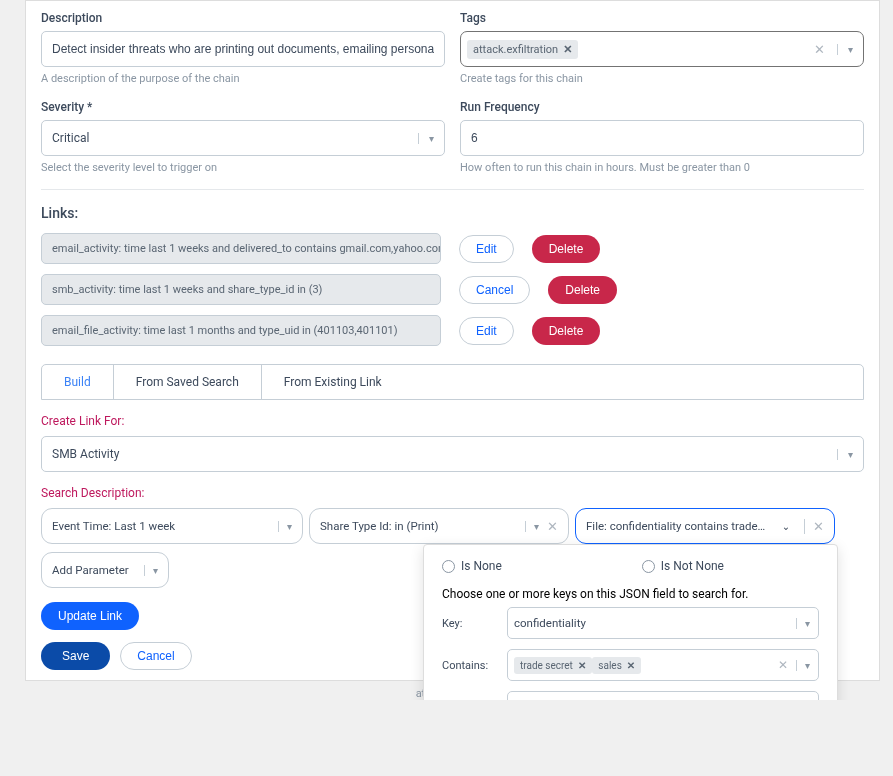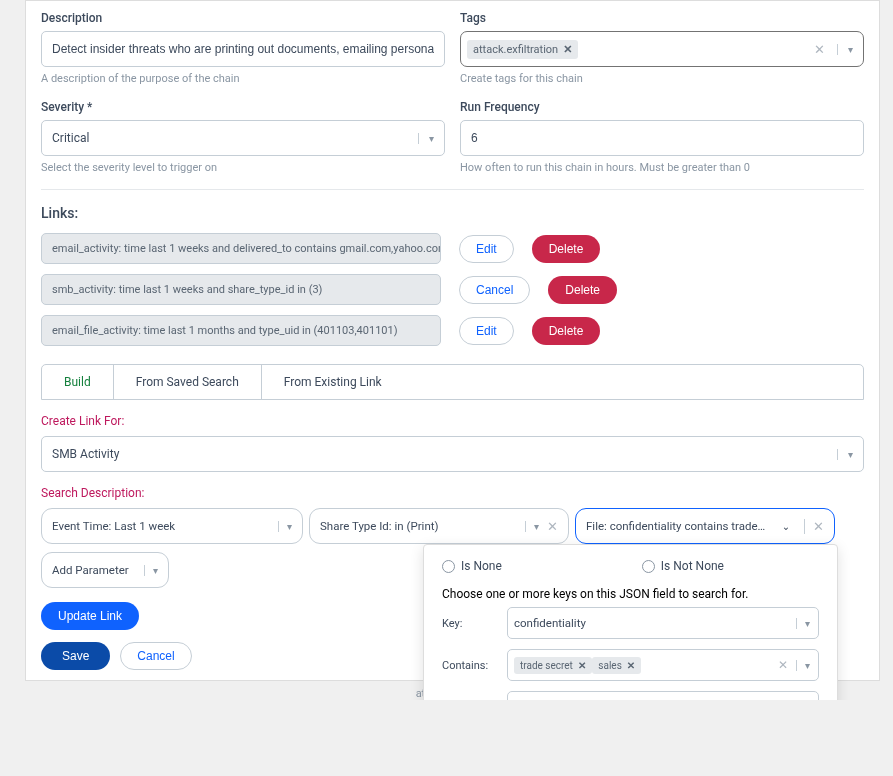--- a/index.html
+++ b/index.html
@@ -142,21 +142,21 @@
       display: flex;
       margin-top: 18px;
     }
     .tab {
       padding: 10px 22px;
       font-size: 12px;
       color: #3d4a5c;
       cursor: pointer;
       border-right: 1px solid #c5ced6;
     }
-    .tab.active { color: #15803d; }
+    .tab.active { color: #3b82f6; }
     .field-label {
       font-size: 12px;
       color: #be185d;
       margin-bottom: 8px;
       margin-top: 14px;
       display: block;
     }
     .params-row {
       display: flex;
       gap: 6px;

